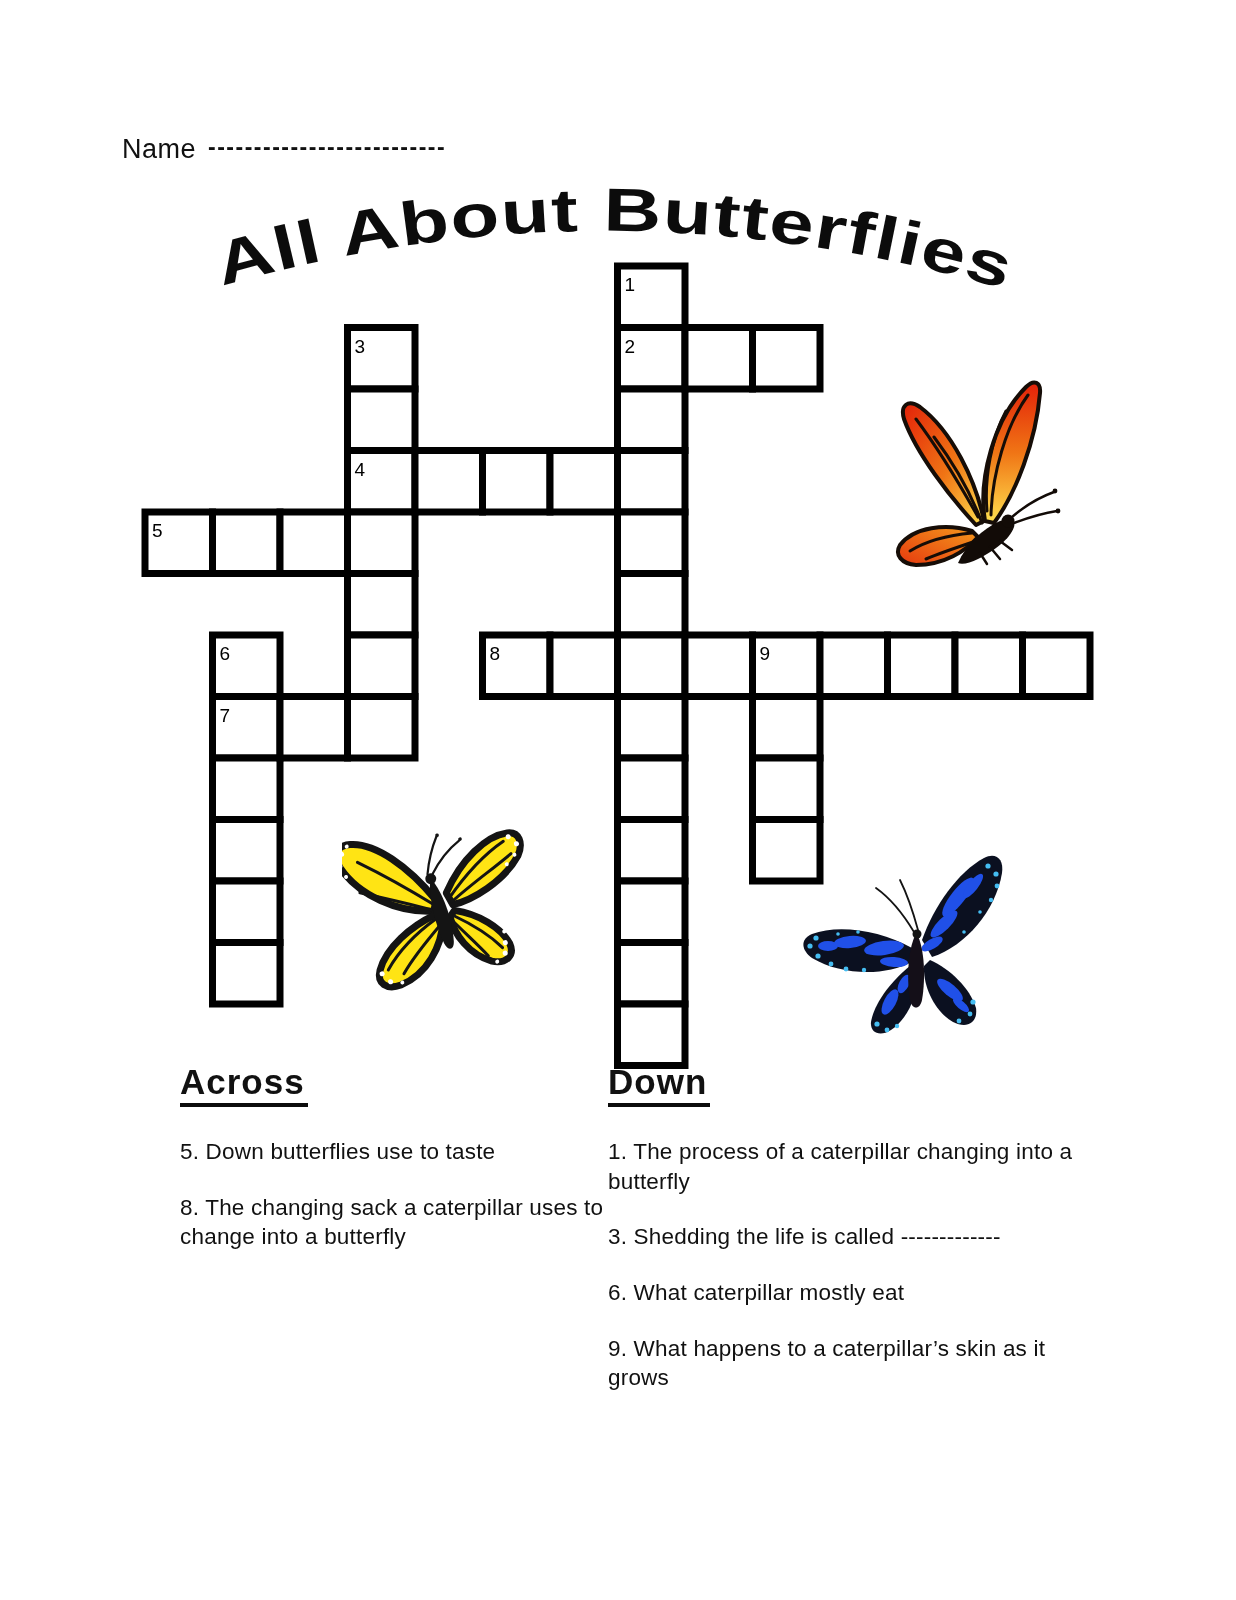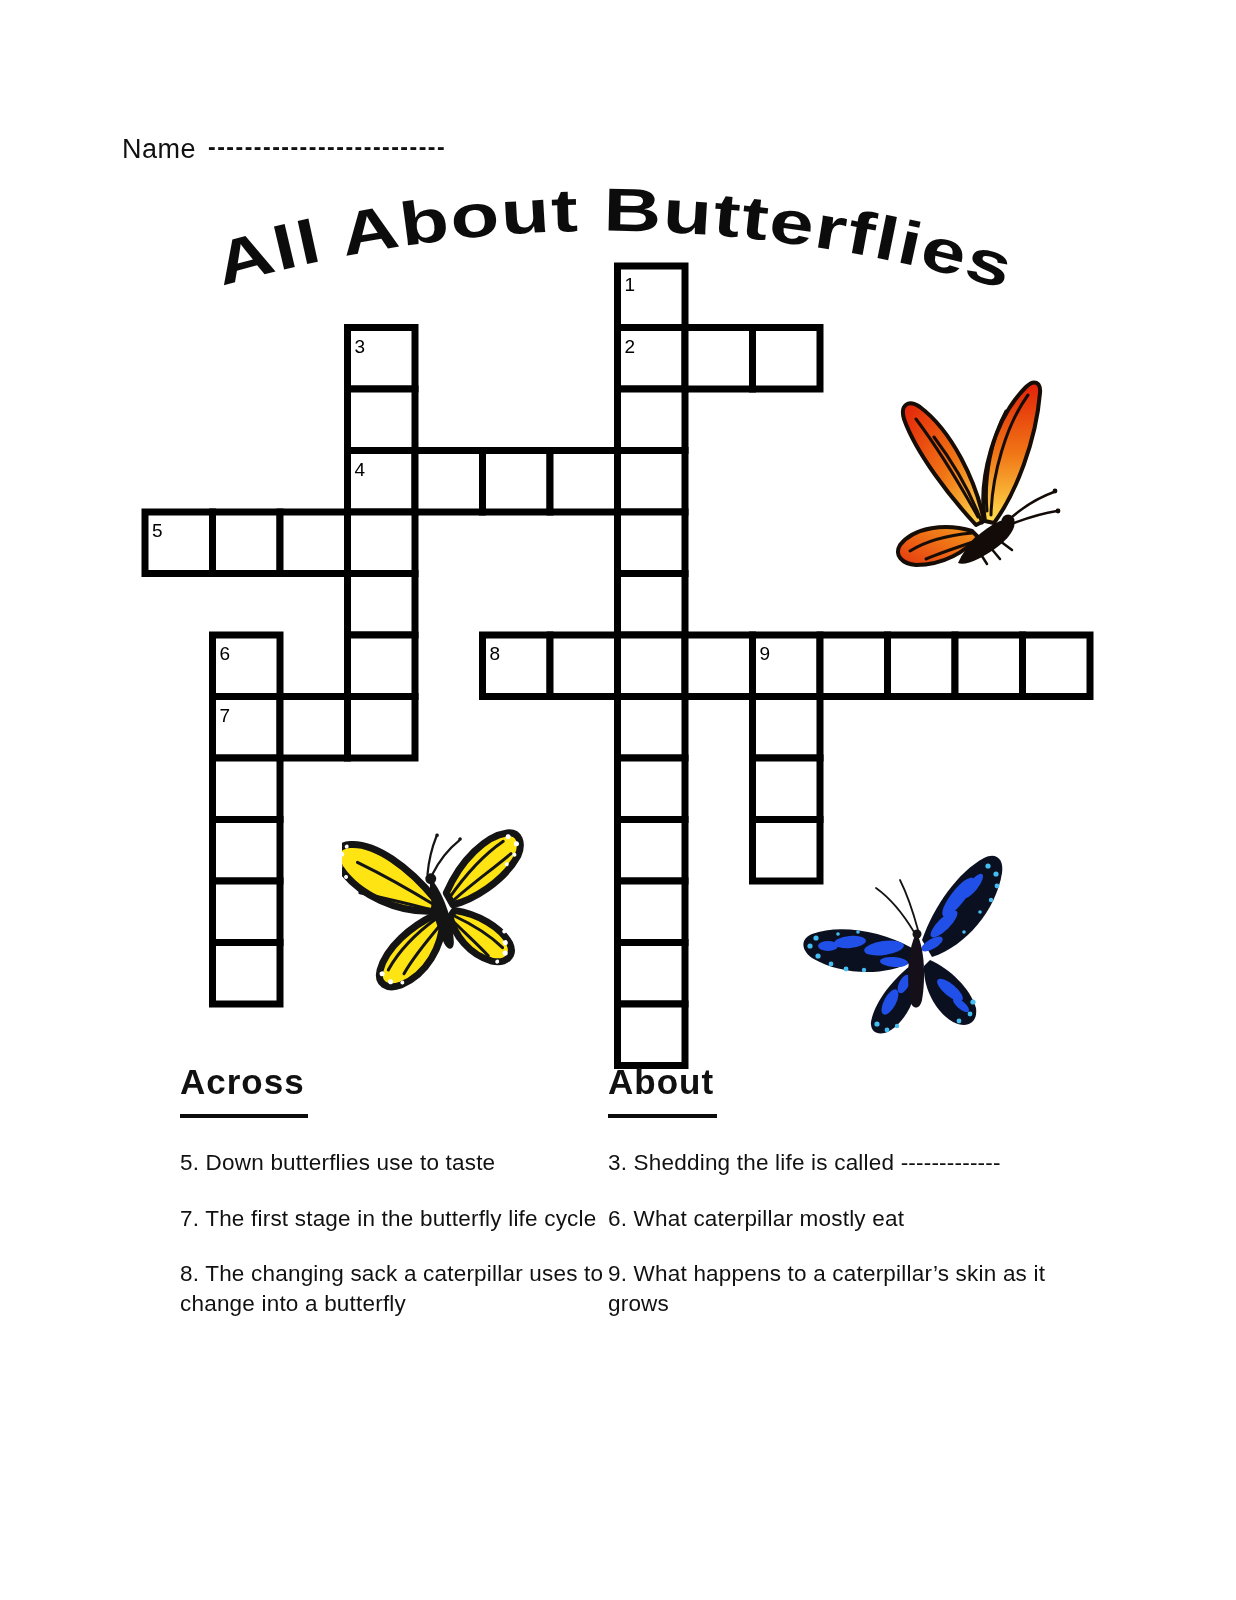--- a/index.html
+++ b/index.html
@@ -35,21 +35,21 @@
   
   .butterfly{position:absolute;z-index:2;}
   
   .clue-col{position:absolute;z-index:3;top:1062px;}
   #across-section{left:180px;width:430px;}
   #down-section{left:608px;width:478px;}
   .clue-heading{
     display:inline-block;
     font-size:35px;font-weight:bold;letter-spacing:1px;
     border-bottom:4px solid #0c0c0c;
-    padding:0 3px 12px 0;
+    padding:0 3px 1px 0;
     margin:0 0 30px 0;
   }
   .clue{
     font-size:22.5px;line-height:1.32;
     margin-bottom:26px;letter-spacing:.2px;
   }
   .cnum{font-weight:500;}
 </style>
 </head>
 <body>
@@ -263,27 +263,27 @@
     <g stroke="#141414" stroke-width="1.8" fill="none" stroke-linecap="round">
       <path d="M116,90 C104,70 92,56 78,46"></path>
       <path d="M120,88 C114,66 108,50 102,38"></path>
     </g>
   </svg>
 
   <div id="across-section" class="clue-col">
     <div class="clue-heading">Across</div>
     <div id="across-clues">
         <div class="clue"><span class="cnum">5.</span><span> Down butterflies use to taste</span></div>
-        <div class="clue"><span class="cnum">7.</span><span> The first stage in the butterfly life cycle</span></div>
         <div class="clue"><span class="cnum">8.</span><span> The changing sack a caterpillar uses to change into a butterfly</span></div>
       </div>
   </div>
 
   <div id="down-section" class="clue-col">
-    <div class="clue-heading">About</div>
+    <div class="clue-heading">Down</div>
     <div id="down-clues">
+        <div class="clue"><span class="cnum">1.</span><span> The process of a caterpillar changing into a butterfly</span></div>
         <div class="clue"><span class="cnum">3.</span><span> Shedding the life is called -------------</span></div>
         <div class="clue"><span class="cnum">6.</span><span> What caterpillar mostly eat</span></div>
         <div class="clue"><span class="cnum">9.</span><span> What happens to a caterpillar’s skin as it grows</span></div>
       </div>
   </div>
 
 </div>
 
 </body></html>

